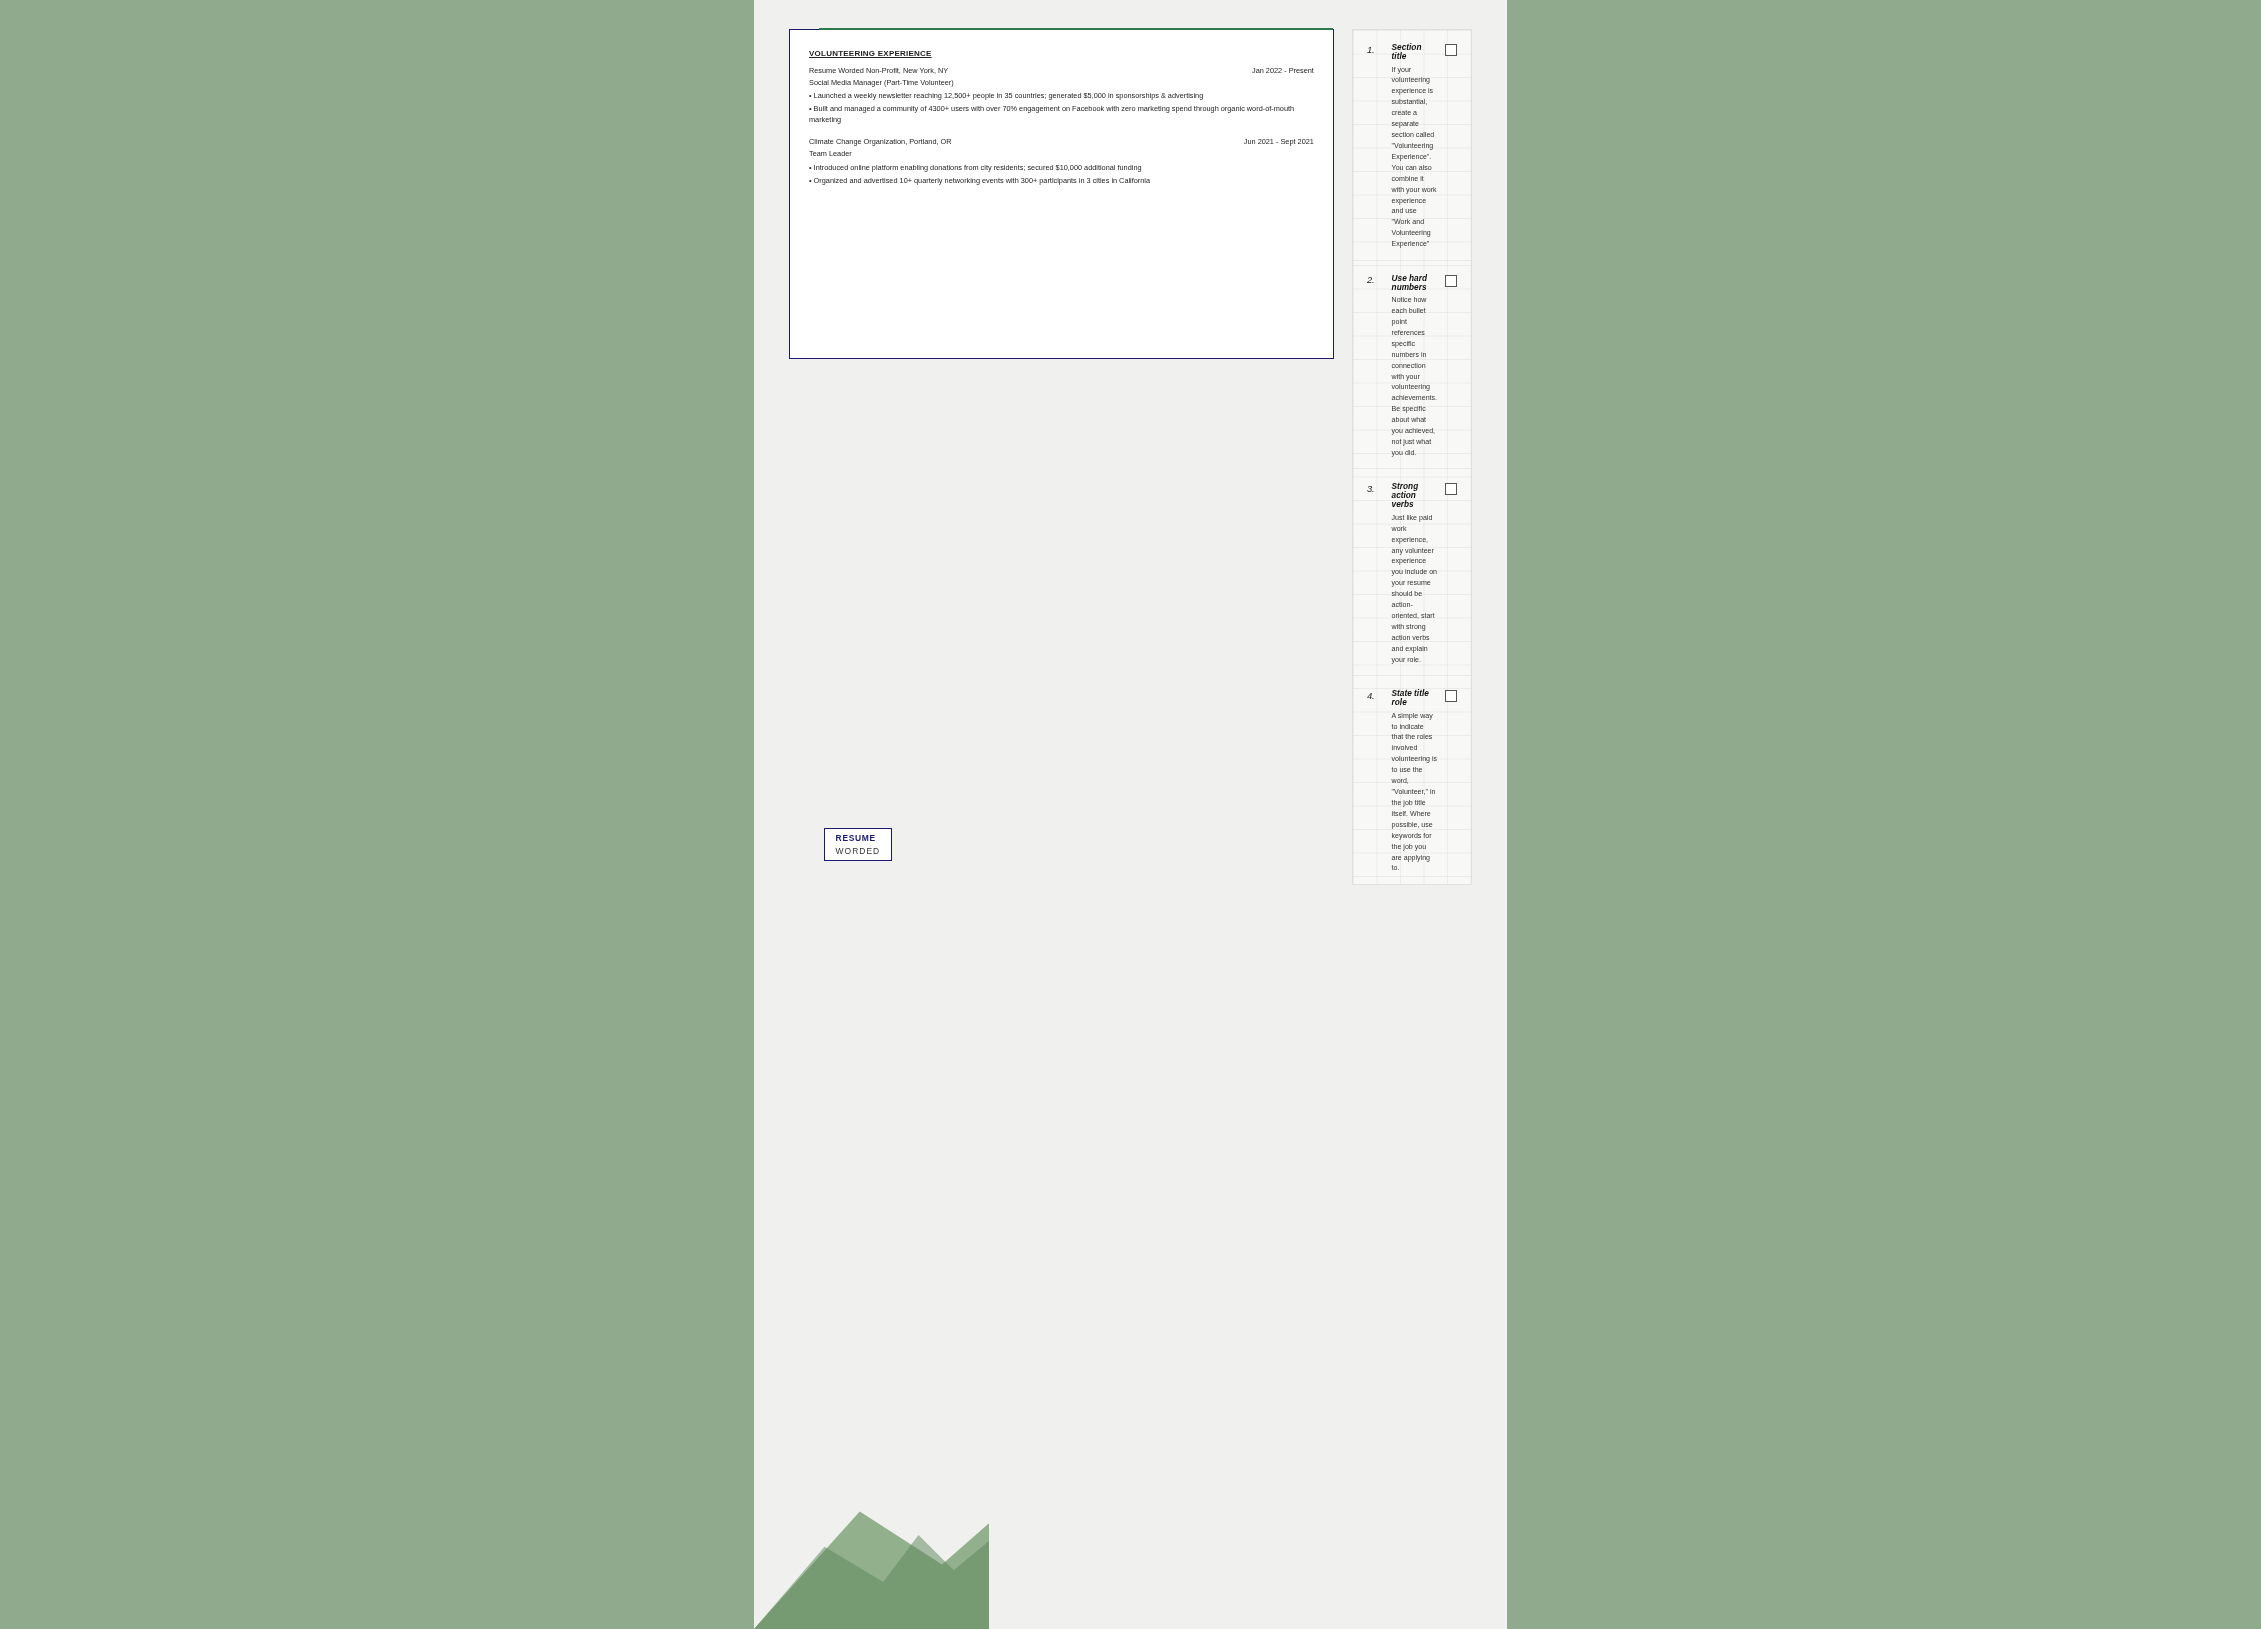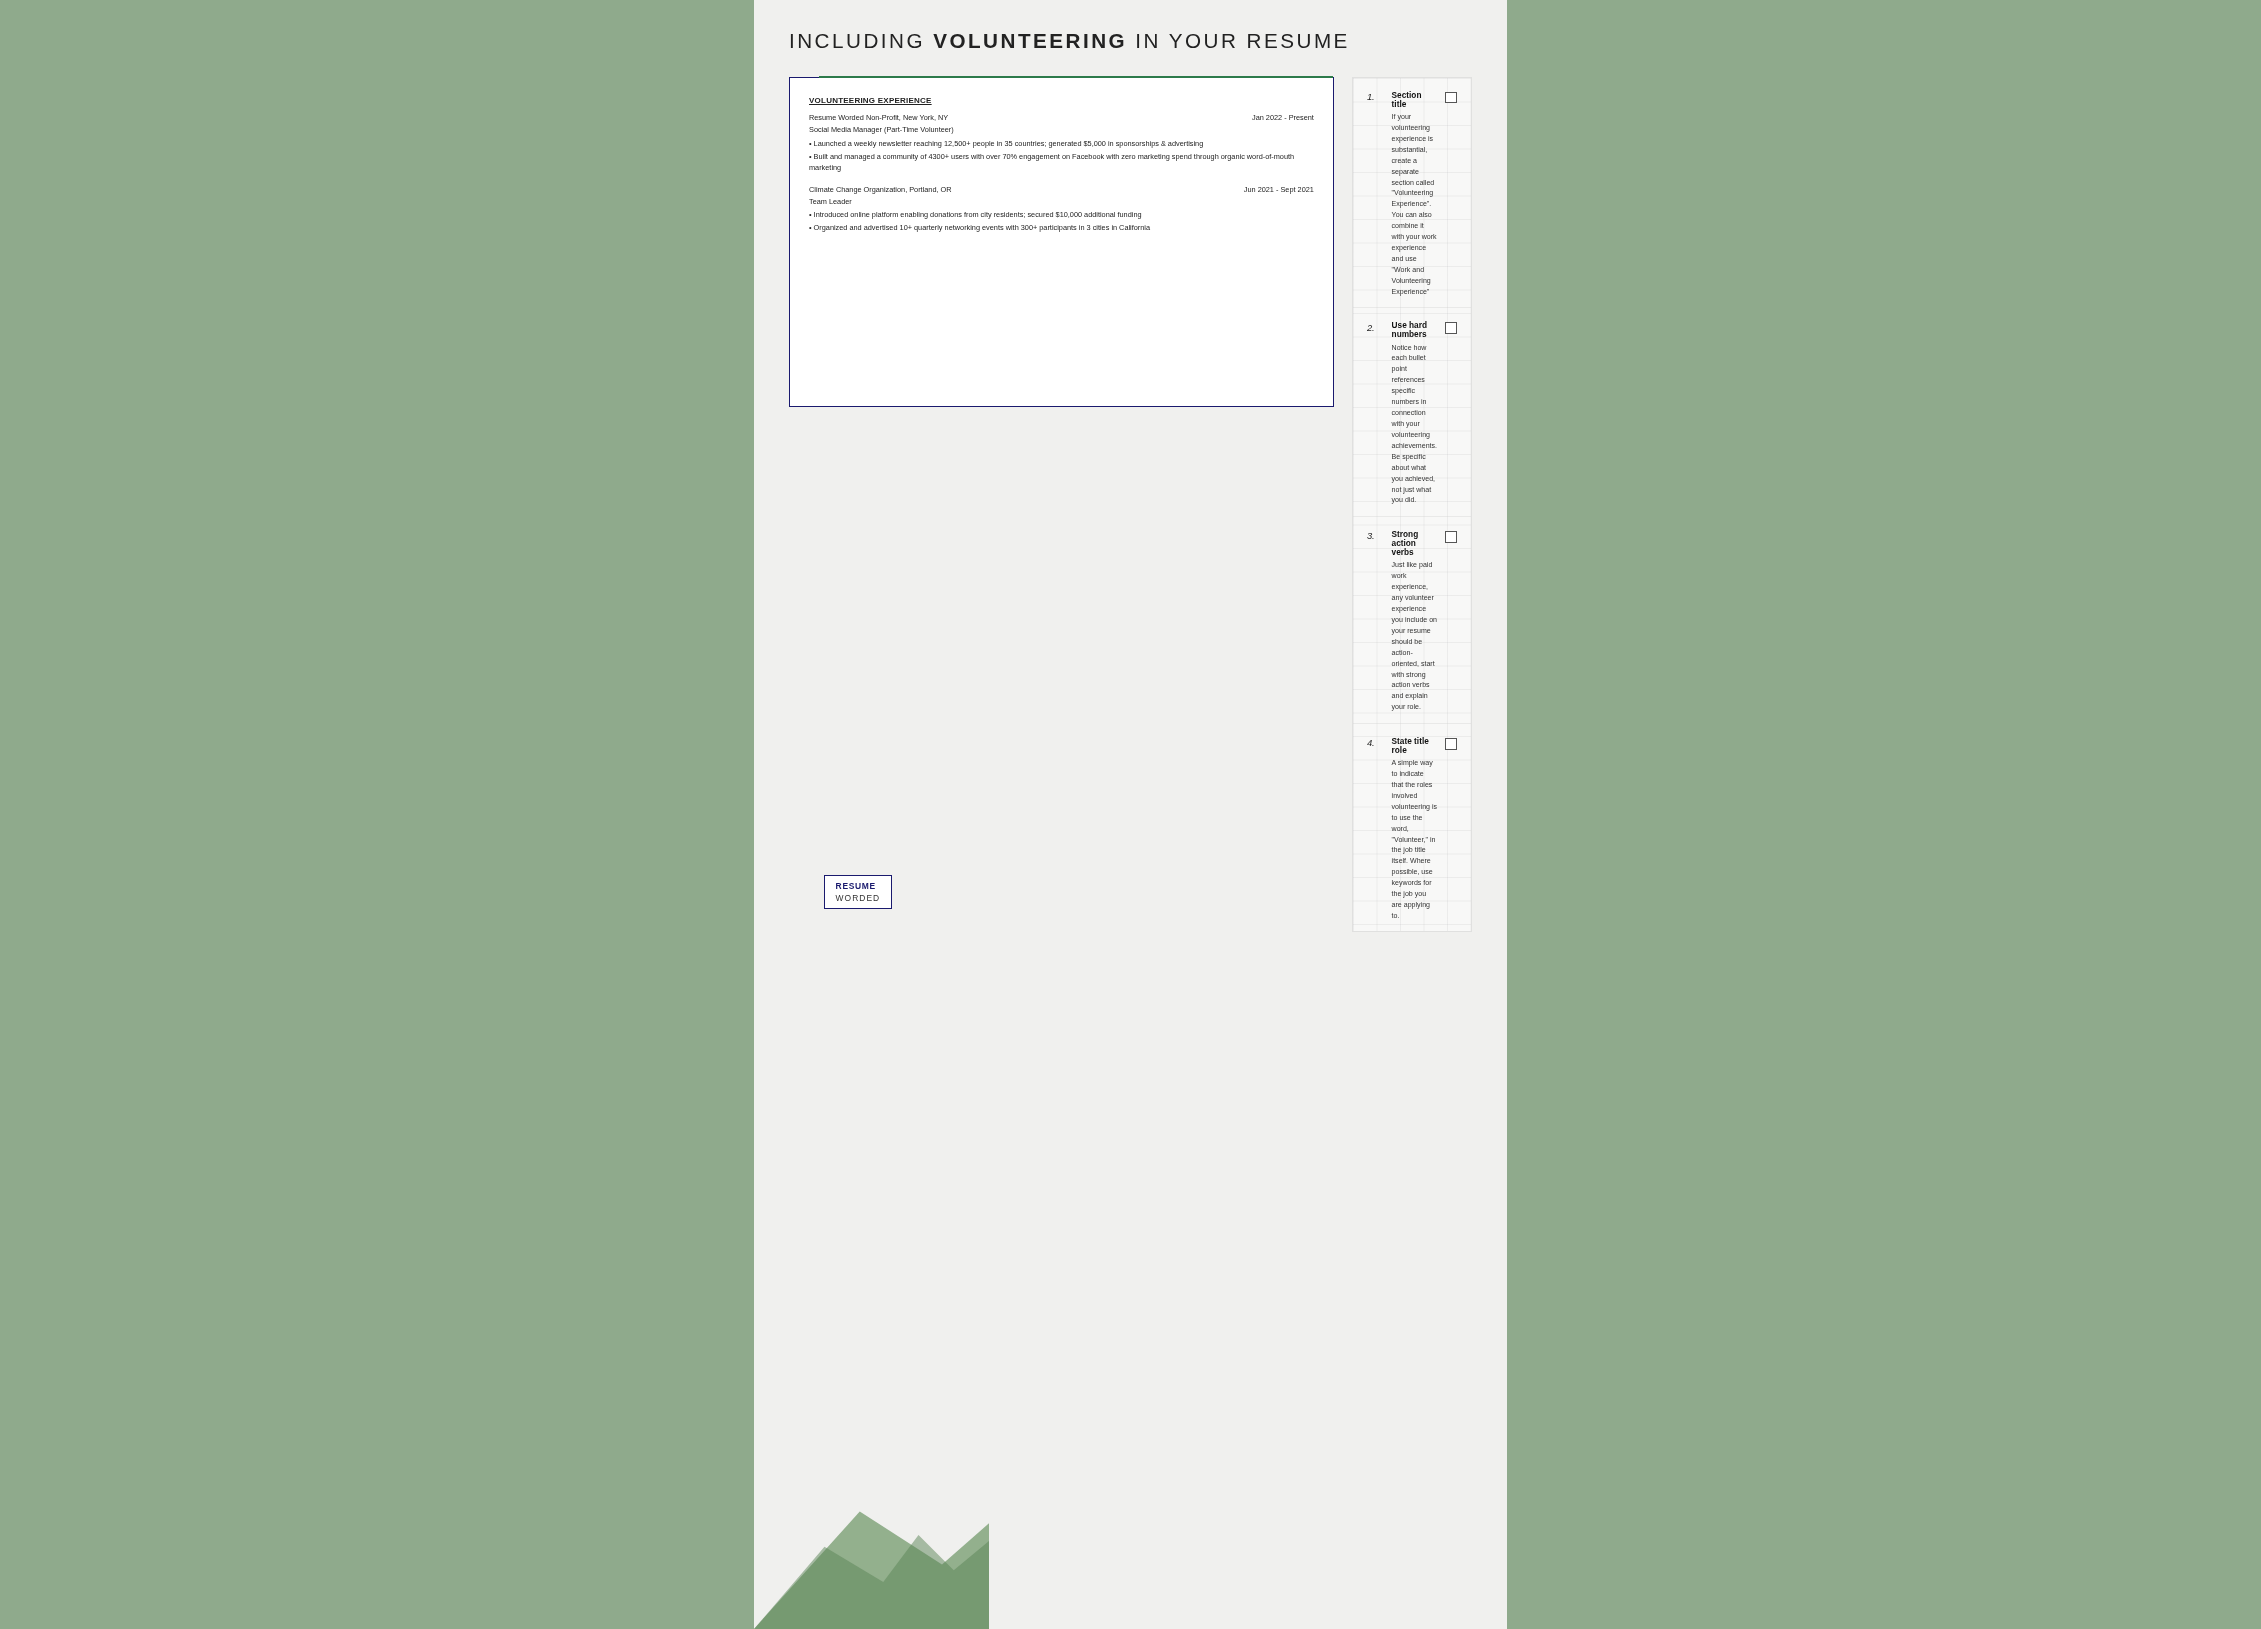--- a/index.html
+++ b/index.html
@@ -148,20 +148,21 @@
 
     .tip-body {
       flex: 1;
     }
 
     .tip-title {
       font-weight: 800;
       font-size: 0.88rem;
       margin-bottom: 3.5px;
       color: #111;
+      font-style: italic;
     }
 
     .tip-desc {
       font-size: 0.75rem;
       color: #333;
       line-height: 1.55;
     }
 
     .tip-checkbox {
       width: 11.8px;
@@ -228,23 +229,20 @@
 
 <div class="page-wrapper">
 
   <svg class="bg-mountain" viewBox="0 0 400 260" preserveAspectRatio="xMinYMax meet">
     <polygon points="0,260 180,60 320,150 400,80 400,260" fill="#6b9464" opacity="0.7"></polygon>
     <polygon points="0,260 120,120 220,180 280,100 340,160 400,110 400,260" fill="#5a8455" opacity="0.5"></polygon>
   </svg>
 
   <div class="content-z">
 
-    <h1 class="page-title">
-      <span>INCLUDING </span><strong>VOLUNTEERING</strong><span> IN YOUR RESUME</span>
-    </h1>
 
     <div class="main-content">
 
       <div class="resume-card-wrapper">
         <div class="resume-card">
 
           <div class="green-bracket"></div>
 
           <div class="resume-section-title">VOLUNTEERING EXPERIENCE</div>
 

